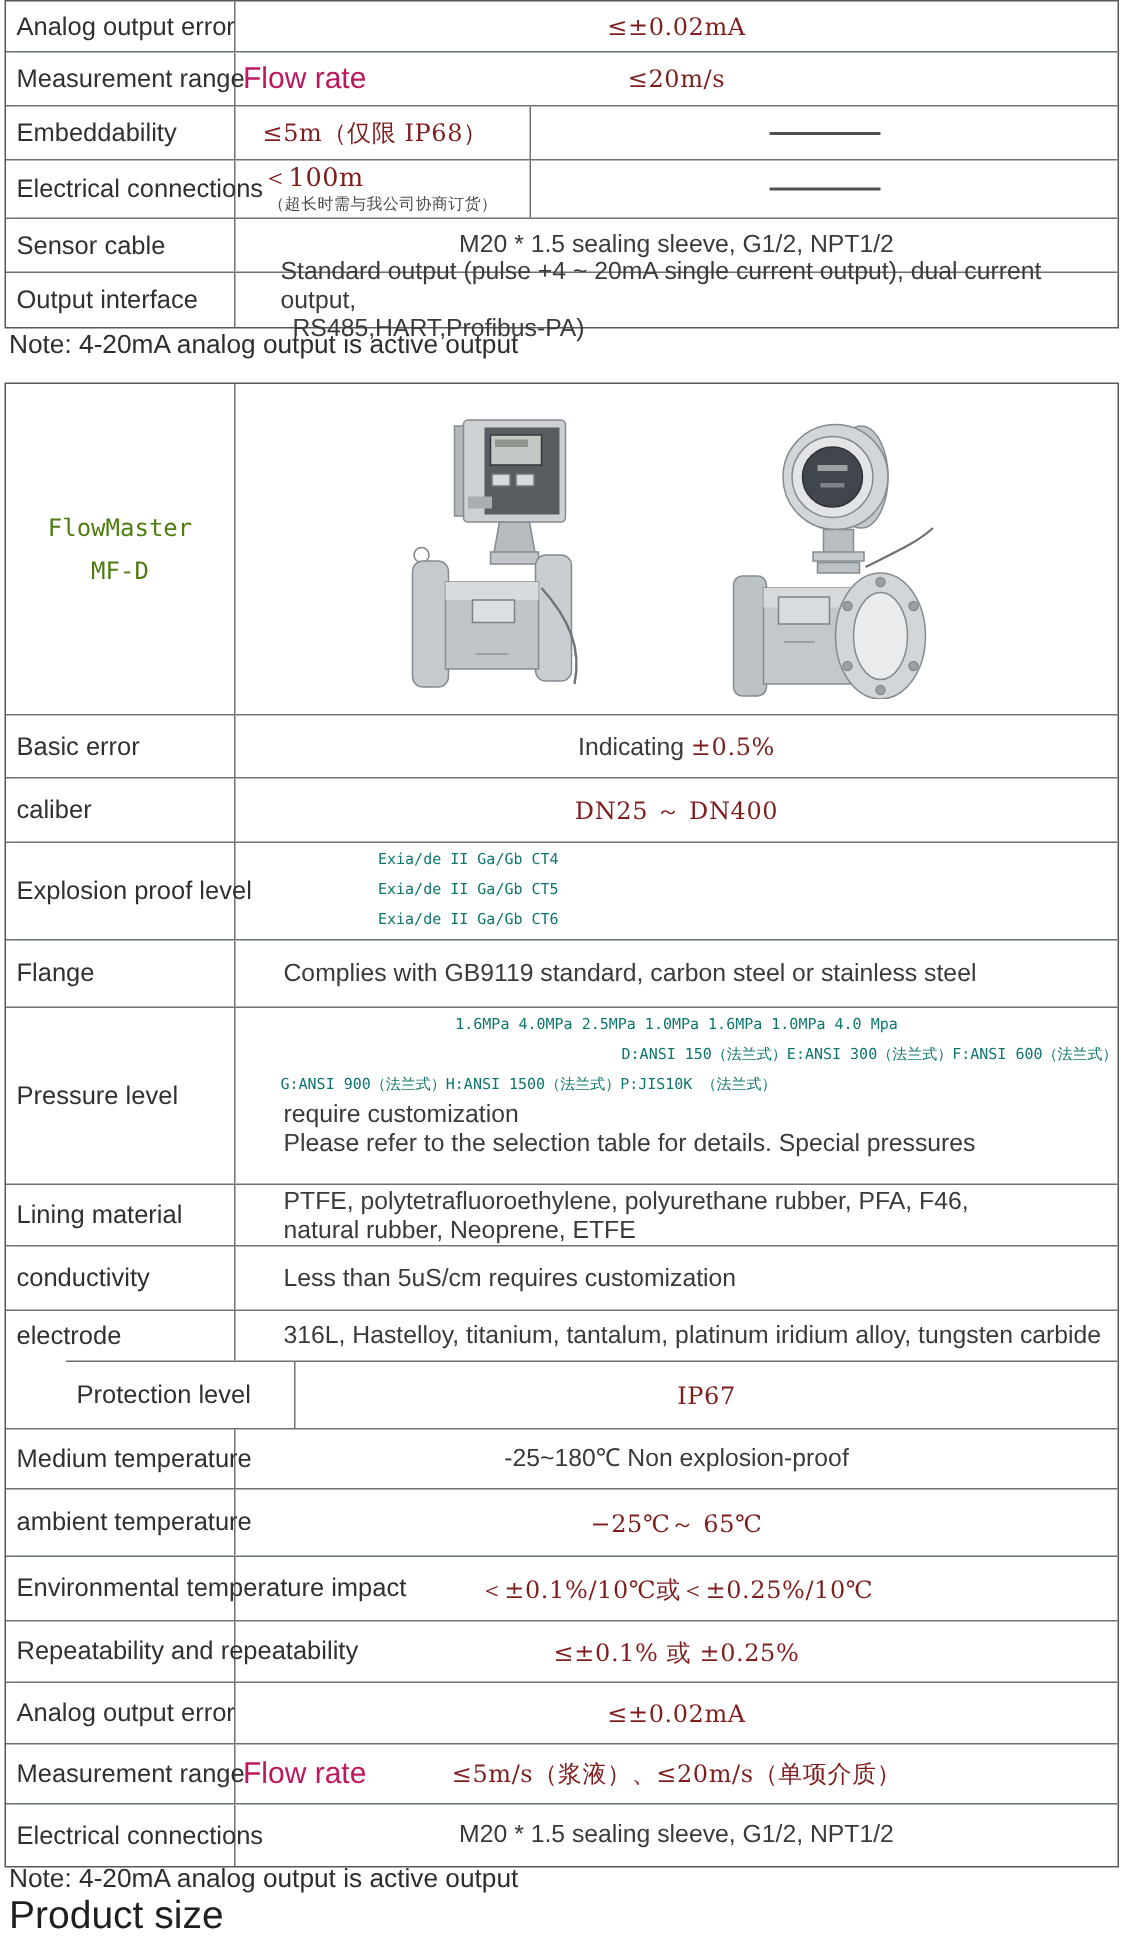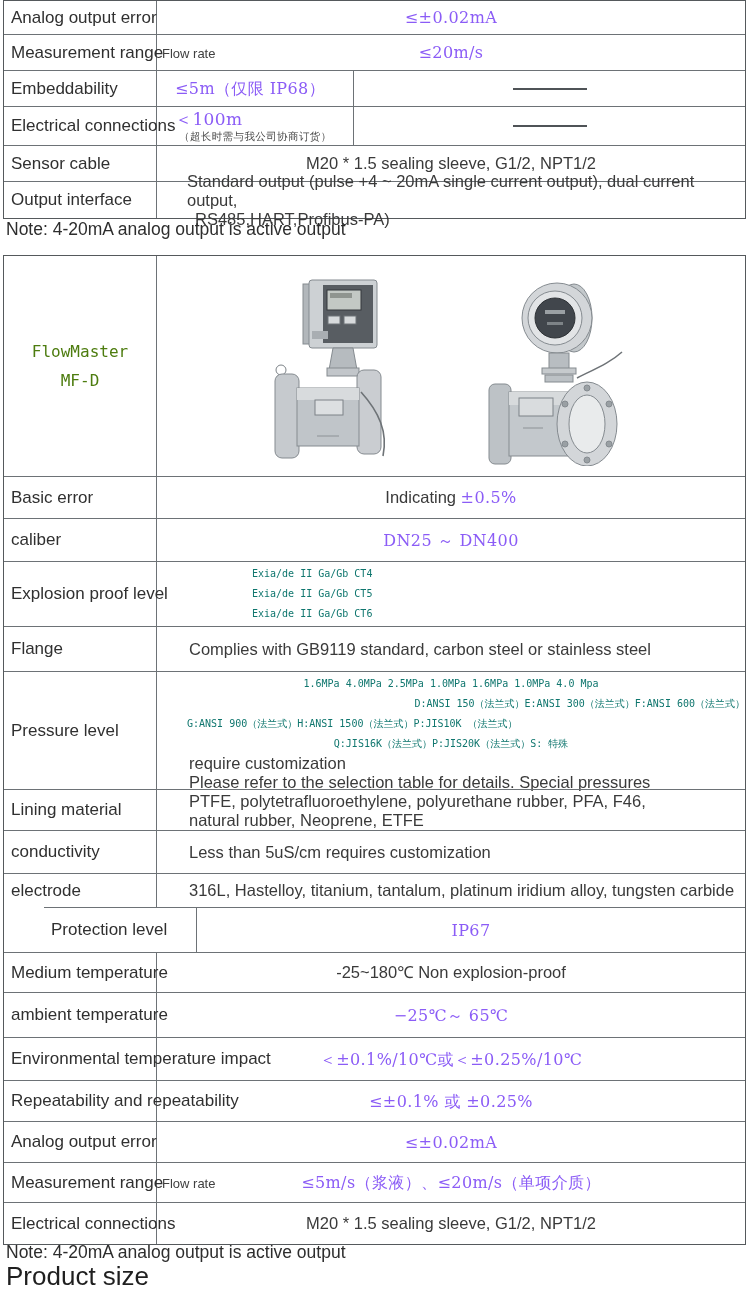--- a/index.html
+++ b/index.html
@@ -11,30 +11,30 @@
   #table2{top:255px;}
   .row{display:flex;border-top:1px solid #6d7276;box-sizing:border-box;position:relative;}
   .tbl .row:first-child{border-top:none;}
   .lbl{flex:0 0 153px;width:153px;border-right:1px solid #6d7276;box-sizing:border-box;
        display:flex;align-items:center;padding-left:7px;font-size:17px;color:#303030;
        white-space:nowrap;overflow:visible;}
   .val{flex:1 1 auto;min-width:0;display:flex;flex-direction:column;justify-content:center;
        position:relative;box-sizing:border-box;}
   .line{line-height:1.25;}
   .f-sans{font-family:"Liberation Sans",sans-serif;font-size:16.5px;color:#3a3a3a;line-height:19px;}
-  .f-kai{font-family:"DejaVu Serif","DejaVu Sans",serif;font-size:16px;color:#8b5cf6;letter-spacing:.4px;line-height:21px;}
+  .f-kai{font-family:"DejaVu Serif","DejaVu Sans",serif;font-size:16px;color:#7f1d1d;letter-spacing:.4px;line-height:21px;}
   .f-mono{font-family:"DejaVu Sans Mono","DejaVu Sans",monospace;font-size:10px;color:#0f766e;line-height:20px;}
   .a-c{text-align:center;}
   .a-l{text-align:left;}
   .tiny{font-size:10.5px !important;color:#4a4a4a;line-height:13px !important;}
   .big{font-size:17px !important;}
   .cell1{flex:0 0 196px;width:196px;}
   .dash-cell{flex:1 1 auto;border-left:1px solid #6d7276;display:flex;align-items:center;justify-content:center;box-sizing:border-box;}
   .dash{width:74px;height:0;border-top:2px solid #4f5357;}
-  .sub{position:absolute;left:5px;top:50%;transform:translateY(-50%);font-size:13px;color:#404040;white-space:nowrap;}
+  .sub{position:absolute;left:5px;top:50%;transform:translateY(-50%);font-size:20px;color:#be185d;white-space:nowrap;}
   .img-lbl{flex-direction:column;justify-content:center;align-items:center;padding-left:0;gap:9px;}
   .pname{font-size:16px;color:#4d7c0f;}
   .img-val{display:block;}
   .photo{position:absolute;}
   .photo-l{left:100px;top:16px;}
   .photo-r{left:302px;top:20px;}
   .note{position:absolute;left:6px;font-size:17.5px;color:#2d2d2d;}
   #note-top{top:219px;}
   #note-bottom{top:1242px;}
   #product-size{position:absolute;left:6px;top:1261px;font-size:26px;font-weight:500;color:#1f1f1f;margin:0;}
@@ -175,21 +175,20 @@
         <div class="val">
           <div class="line f-sans a-l" style="padding-left: 32px;">Complies with GB9119 standard, carbon steel or stainless steel</div>
         </div>
       </div>
       <div class="row" style="height: 118px;">
         <div class="lbl">Pressure level</div>
         <div class="val" style="justify-content: flex-start; padding-top: 2px;">
           <div class="line f-mono a-c">1.6MPa 4.0MPa 2.5MPa 1.0MPa 1.6MPa 1.0MPa 4.0 Mpa</div>
           <div class="line f-mono a-l" style="padding-left: 30px; text-align: right;">D:ANSI 150（法兰式）E:ANSI 300（法兰式）F:ANSI 600（法兰式）</div>
           <div class="line f-mono a-l" style="padding-left: 30px;">G:ANSI 900（法兰式）H:ANSI 1500（法兰式）P:JIS10K （法兰式）</div>
-          <div class="line f-mono a-c">Q:JIS16K（法兰式）P:JIS20K（法兰式）S: 特殊</div>
           <div class="line f-sans a-l" style="padding-left: 32px;">require customization</div>
           <div class="line f-sans a-l" style="padding-left: 32px;">Please refer to the selection table for details. Special pressures</div>
         </div>
       </div>
       <div class="row" style="height: 41px;">
         <div class="lbl">Lining material</div>
         <div class="val" style="justify-content: flex-start; padding-top: 2px;">
           <div class="line f-sans a-l" style="padding-left: 32px;">PTFE, polytetrafluoroethylene, polyurethane rubber, PFA, F46,</div>
           <div class="line f-sans a-l" style="padding-left: 32px;">natural rubber, Neoprene, ETFE</div>
         </div>

